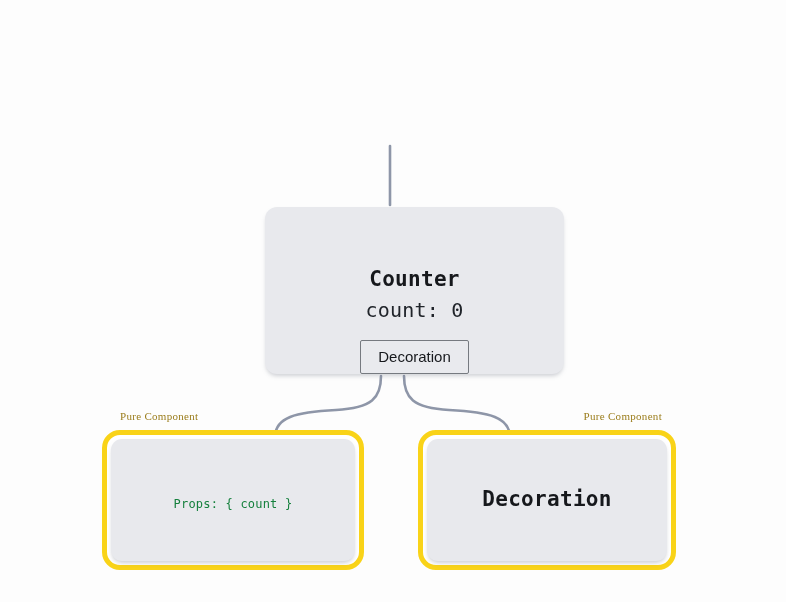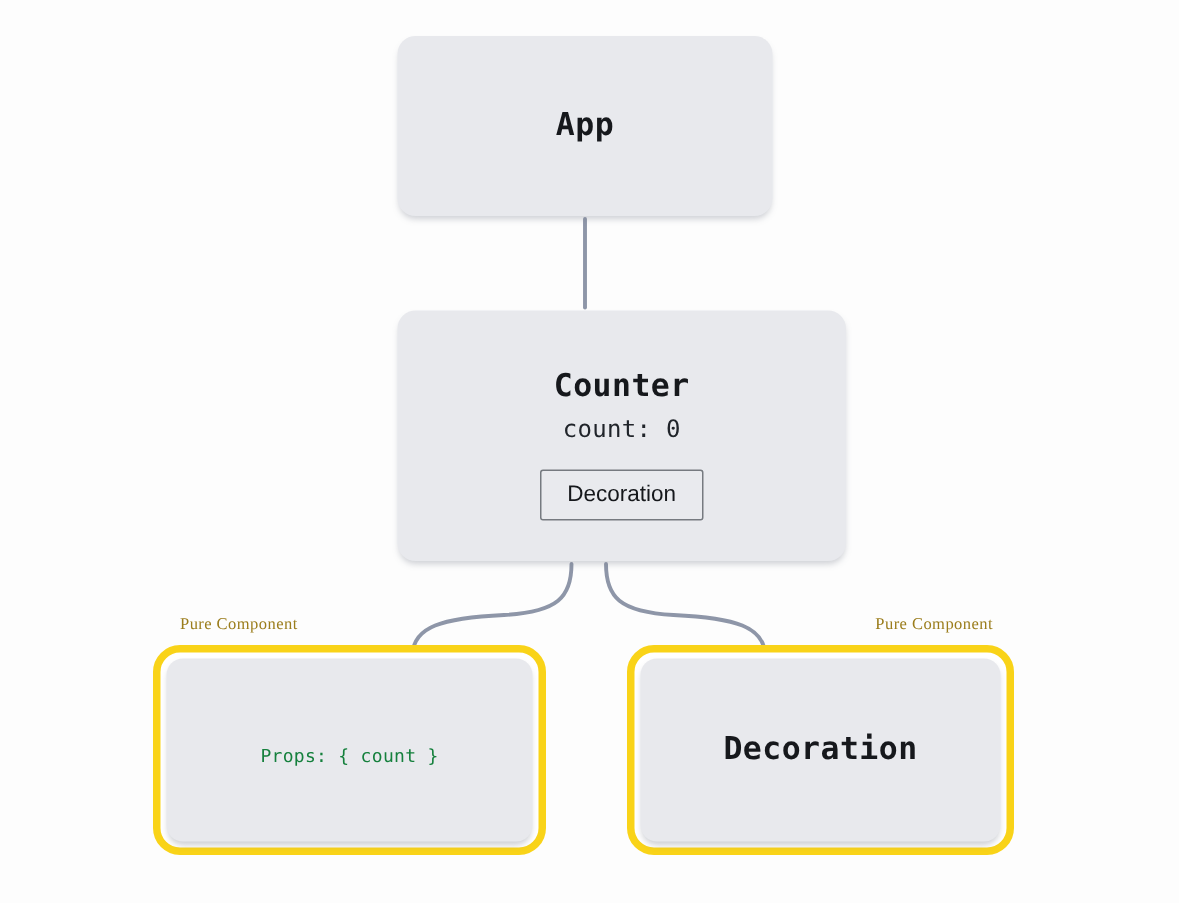--- a/index.html
+++ b/index.html
@@ -50,21 +50,21 @@
     font-weight: bold;
     font-size: 21px;
     color: #16181c;
     letter-spacing: 0.3px;
     line-height: 1.1;
     text-align: center;
   }
 
   .node-sub {
     font-family: "DejaVu Sans Mono", monospace;
-    font-size: 16px;
+    font-size: 20px;
     color: #20242a;
     margin-top: 7px;
     text-align: center;
     letter-spacing: 0.2px;
   }
 
   .node-props {
     font-family: "DejaVu Sans Mono", monospace;
     font-size: 12px;
     color: #15803d;
@@ -79,21 +79,21 @@
     top: 24px;
     width: 250px;
     height: 120px;
   }
 
   #node-counter {
     left: 265px;
     top: 207px;
     width: 299px;
     height: 167px;
-    justify-content: center;
+    justify-content: flex-end;
     padding-top: 12px;
   }
 
   .increment-btn {
     margin-top: 18px;
     font-family: "Liberation Sans", sans-serif;
     font-size: 15px;
     color: #16181c;
     background: #e9eaee;
     border: 1px solid #767a80;
@@ -168,23 +168,20 @@
 
   <svg id="edges" viewBox="0 0 786 602" width="786" height="602">
 
     <path d="M 390 146 L 390 205" stroke="#8e96a8" stroke-width="2.6" fill="none" stroke-linecap="round"></path>
 
     <path d="M 381 376 C 381 398, 372 408, 336 410 C 294 412, 276 418, 275 436" stroke="#8e96a8" stroke-width="2.6" fill="none" stroke-linecap="round" stroke-linejoin="round"></path>
 
     <path d="M 404 376 C 404 398, 413 408, 449 410 C 491 412, 509 418, 510 436" stroke="#8e96a8" stroke-width="2.6" fill="none" stroke-linecap="round" stroke-linejoin="round"></path>
   </svg>
 
-  <div class="node" id="node-app">
-    <div class="node-title">App</div>
-  </div>
 
   <div class="node" id="node-counter">
     <div class="node-title">Counter</div>
     <div class="node-sub">count: 0</div>
     <button class="increment-btn">Decoration</button>
   </div>
 
   <div class="pure-wrap" id="pure-left">
     <div class="pure-label">Pure Component</div>
     <div class="pure-ring"></div>

